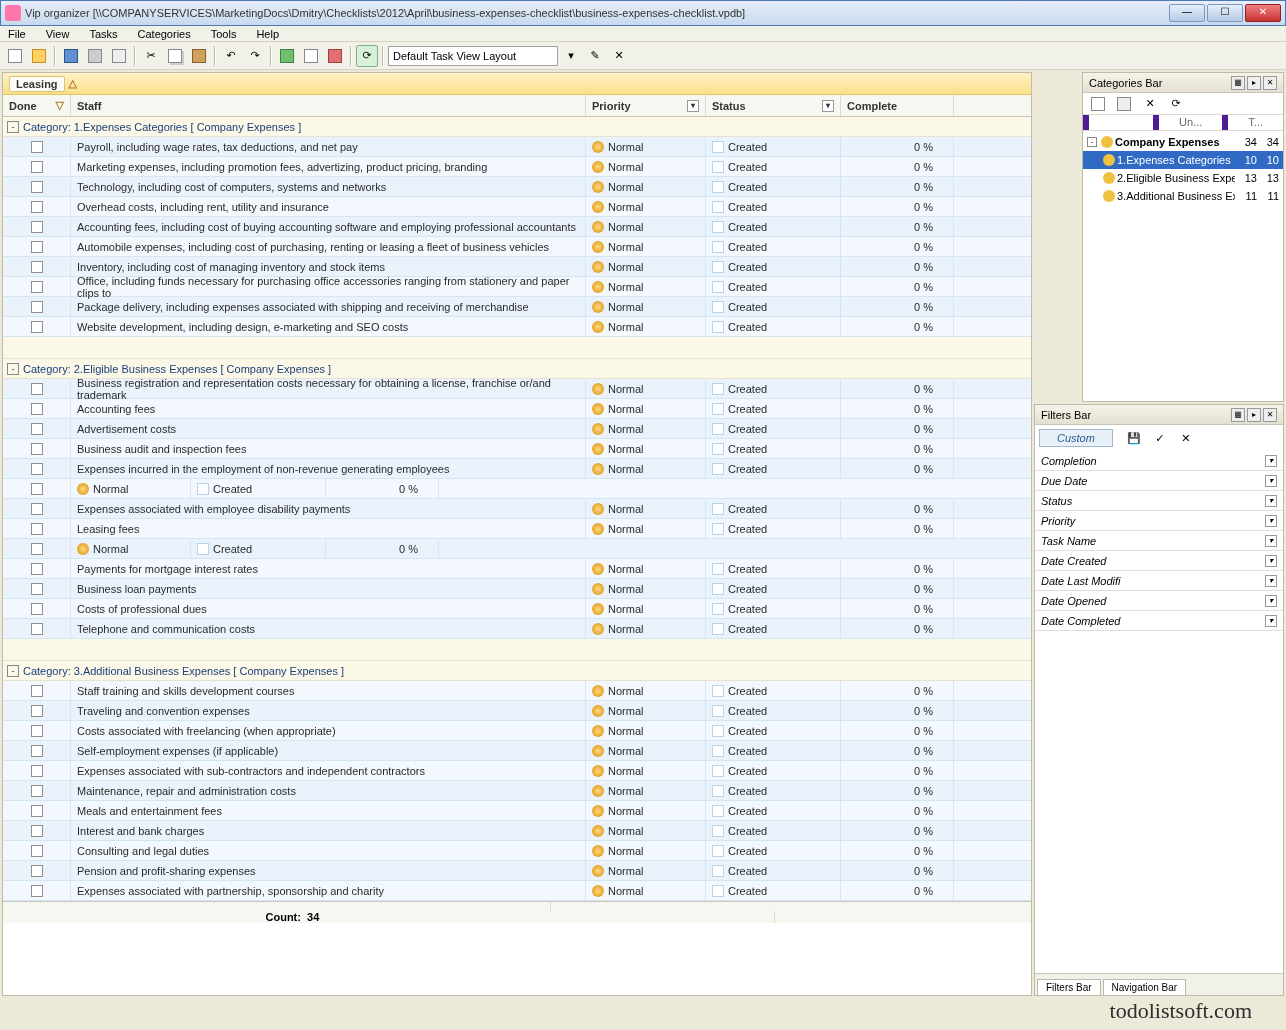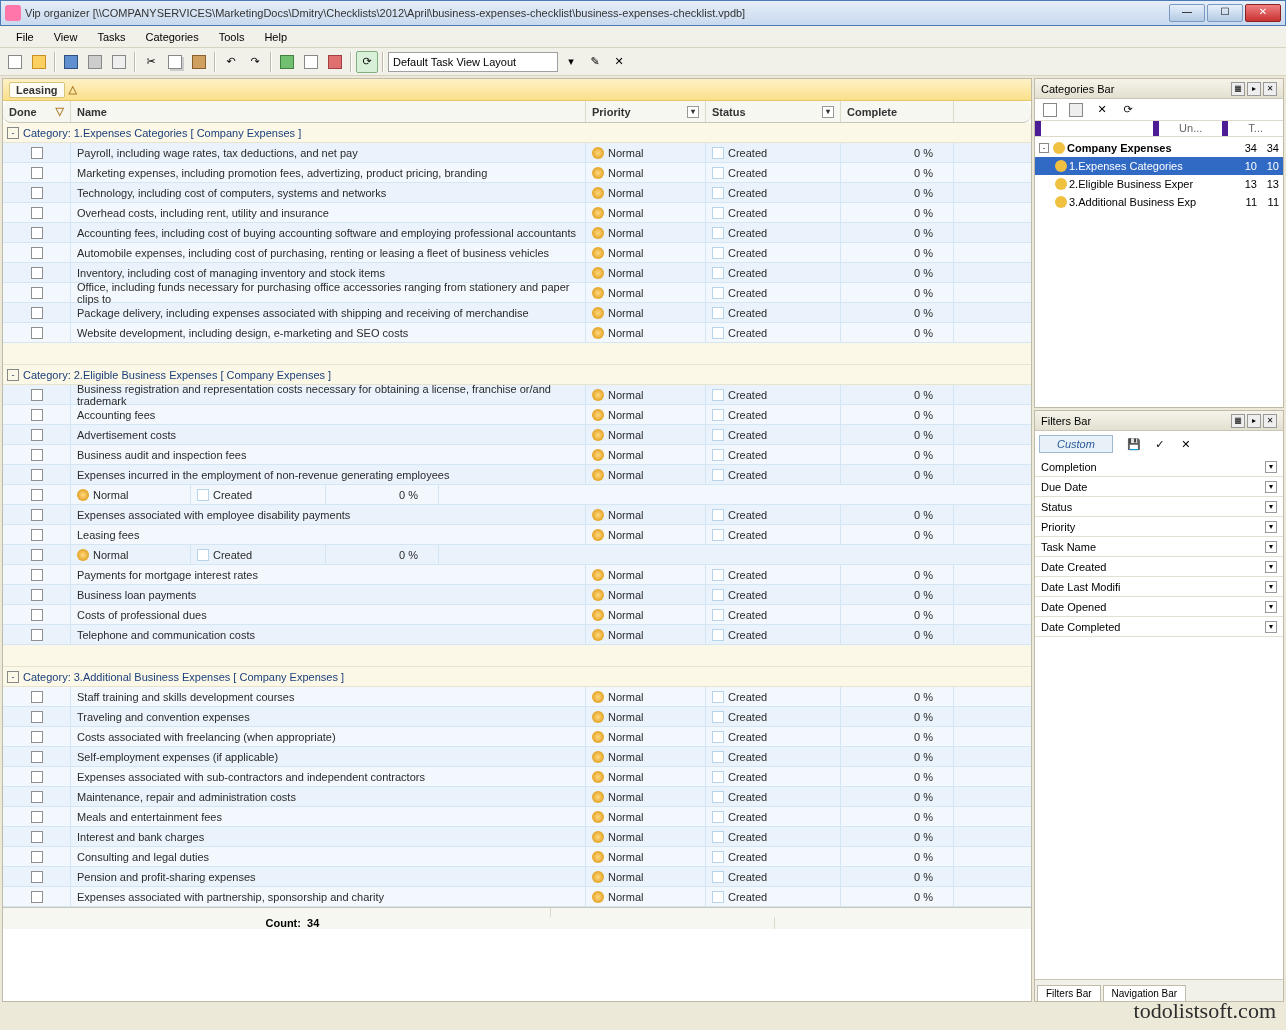--- a/index.html
+++ b/index.html
@@ -3,31 +3,31 @@
 <meta charset="utf-8">
 <style>
 * { margin:0; padding:0; box-sizing:border-box; font-family:Tahoma,Arial,sans-serif; font-size:11px; }
 body { background:#ece9d8; width:1286px; height:1030px; overflow:hidden; }
 .titlebar { height:26px; background:linear-gradient(#e6eef8,#c8d9ee); border:1px solid #4b7ab5; display:flex; align-items:center; padding:0 4px;justify-content:space-between; }
 .titlebar .icon { width:16px; height:16px; background:#f7a; border-radius:3px; margin-right:4px; }
 .titlebar .title { color:#333; flex:1; white-space:nowrap; overflow:hidden; }
 .winbtns { display:flex; gap:2px; }
 .winbtn { width:36px; height:18px; background:linear-gradient(#e6f0fb,#b5cae4); border:1px solid #7a99c2; border-radius:2px; text-align:center; line-height:14px; font-size:10px; cursor:pointer; }
 .winbtn.close { background:linear-gradient(#f08080,#c83232); color:#fff; border-color:#8b2222; }
-.menubar { height:22px; background:#f1f0e9; border-bottom:1px solid #d6d3c3; display:flex; padding-left:8px; align-items:center; gap:4px; }
+.menubar { height:16px; background:#f1f0e9; border-bottom:1px solid #d6d3c3; display:flex; padding-left:0; align-items:center; gap:4px; }
 .menubar span { padding:2px 8px; cursor:pointer; }
 .toolbar { height:28px; background:#f1f0e9; border-bottom:1px solid #d6d3c3; display:flex; align-items:center; padding:0 4px; gap:2px; }
 .tbtn { width:22px; height:22px; border:1px solid transparent; border-radius:2px; cursor:pointer; display:flex; align-items:center; justify-content:center; }
 .tsep { width:2px; height:20px; border-left:1px solid #bdbaa8; border-right:1px solid #fff; margin:0 2px; }
 .layout-combo { width:170px; height:20px; border:1px solid #a0a0a0; background:#fff; padding:0 4px; line-height:18px; }
 .workspace { display:flex; height:calc(100% - 76px - 26px); }
 .mainpane { flex:1; border:1px solid #bfbba8; background:#fff; margin:2px; display:flex; flex-direction:column; position:relative; }
 .groupbar { height:22px; background:linear-gradient(#fef1c6,#fbe08a); border-bottom:1px solid #e5c565; display:flex; align-items:center; padding:0 6px; font-weight:bold; color:#333; }
 .groupbar .chip { background:#fefdf5; border:1px solid #d8c47a; padding:1px 6px; border-radius:2px; }
-.colheaders { height:22px; background:#f7f7f1; border-bottom:1px solid #c9c6b5; display:flex; font-weight:bold; color:#333;border-radius:8px; }
+.colheaders { height:22px; background:#f7f7f1; border-bottom:1px solid #c9c6b5; display:flex; font-weight:bold; color:#333; }
 .colheaders>div { border-right:1px solid #dedacb; padding:3px 6px; display:flex; align-items:center; justify-content:space-between; }
 .col-done { width:68px; }
 .col-name { width:515px; justify-content:center; }
 .col-pri { width:120px; }
 .col-stat { width:135px; }
 .col-comp { width:113px; justify-content:flex-end; padding-right:20px; }
 .drop { width:12px; height:12px; border:1px solid #999; background:#fff; font-size:8px; text-align:center; line-height:10px; }
 .grouprow { height:20px; background:#fcf8e8; border-bottom:1px solid #e8e3cf; display:flex; align-items:center; padding-left:4px; color:#1a3f7a; }
 .grouprow .expand { width:12px; height:12px; border:1px solid #888; text-align:center; line-height:10px; margin-right:4px; font-size:9px; cursor:pointer; }
 .datarow { height:20px; display:flex; align-items:center; border-bottom:1px solid #d4e6f4; background:#eaf3fb; }
@@ -39,41 +39,41 @@
 .cell.stat { width:135px; color:#2a2a2a; gap:4px; }
 .cell.comp { width:113px; justify-content:flex-end; padding-right:20px; color:#2a2a2a; }
 .chk { width:12px; height:12px; border:1px solid #8f8f8f; background:#fff; }
 .bullet-pri { width:12px; height:12px; border-radius:50%; background:radial-gradient(#ffda80,#d88c00); }
 .bullet-stat { width:12px; height:12px; border:1px solid #b8d4ea; background:#fff; }
 .gapbar { height:22px; background:#fcf8e8; border-bottom:1px solid #e8e3cf; }
 .footer { height:22px; background:#f7f7f1; border-top:1px solid #c9c6b5; display:flex; align-items:center;flex-direction:column; }
 .footer .fcell { border-right:1px solid #dedacb; height:100%; display:flex; align-items:center; padding:0 6px; font-weight:bold; }
 .sidepane { width:250px; margin:2px 2px 2px 0; display:flex; flex-direction:column; gap:2px; }
 .panel { border:1px solid #bfbba8; background:#fff; display:flex; flex-direction:column; }
-.panel.cat { height:330px; }
+.panel.cat { height:330px;margin-left:48px; }
 .panel.filt { flex:1; }
 .panelhdr { height:20px; background:linear-gradient(#f6f4ea,#e3e0d1); border-bottom:1px solid #c9c6b5; display:flex; align-items:center; padding:0 6px; justify-content:space-between; }
 .panelhdr .hicons { display:flex; gap:2px; }
 .tinybtn { width:14px; height:14px; border:1px solid #999; background:#eee; font-size:8px; text-align:center; line-height:12px; cursor:pointer; }
 .paneltb { height:22px; border-bottom:1px solid #dedacb; display:flex; align-items:center; padding:0 4px; gap:4px; }
 .treecols { height:16px; border-bottom:1px solid #dedacb; display:flex; font-size:9px; color:#666; }
 .treecols>div:first-child { flex:1; }
 .treecols>div { padding:1px 20px; border-left:6px solid #4c1d95; }
 .tree { padding:2px 0; }
 .treerow { height:18px; display:flex; align-items:center; padding:0 4px; gap:2px; }
 .treerow.selected { background:#316ac5; color:#fff; }
 .treerow .tbullet { width:12px; height:12px; border-radius:50%; background:#f0c040; flex-shrink:0; }
 .treerow .tlabel { flex:1; white-space:nowrap; overflow:hidden; }
 .treerow .tnum { width:20px; text-align:right; }
 .filterchip { margin:4px; padding:2px 17px; border:1px solid #a0b8d0; background:#e8f0f8; color:#2a5a9a; font-style:italic; display:inline-block; }
 .filtinbtns { display:inline-flex; gap:4px; margin-left:6px; }
-.filterrow { height:20px; border-bottom:1px solid #e3e0d1; display:flex; align-items:center; padding:0 6px; justify-content:space-between; }
+.filterrow { height:20px; border-bottom:1px solid #e3e0d1; display:flex; align-items:center; padding:0 6px; justify-content:space-between;font-style:italic; }
 .tabstrip { height:22px; border-top:1px solid #c9c6b5; display:flex; align-items:flex-end; padding:0 2px; background:#f1f0e9; }
 .tab { border:1px solid #bfbba8; border-bottom:none; padding:2px 8px; background:#fff; margin-right:2px; font-size:10px; cursor:pointer; }
-.watermark { position:absolute; right:10px; bottom:6px; color:#2d2d2d; font-size:22px; font-family:Georgia,serif; }
+.watermark { position:absolute; right:34px; bottom:6px; color:#2d2d2d; font-size:22px; font-family:Georgia,serif; }
 .tic { width:14px;height:14px;display:inline-block; }
 </style>
 </head>
 <body>
 
 <div class="titlebar">
   <div class="icon"></div>
   <div class="title">Vip organizer [\\COMPANYSERVICES\MarketingDocs\Dmitry\Checklists\2012\April\business-expenses-checklist\business-expenses-checklist.vpdb]</div>
   <div class="winbtns">
     <div class="winbtn">—</div>
@@ -143,21 +143,21 @@
     <div class="groupbar">
       <span class="chip">Leasing</span>
       <span style="margin-left:4px;color:#b08030">△</span>
     </div>
     <div class="colheaders">
       <div class="col-done">
           <span>Done</span>
           <span style="color:#b08030">▽</span>
         </div>
       <div class="col-name">
-          <span>Name</span>
+          <span>Staff</span>
         </div>
       <div class="col-pri">
           <span>Priority</span>
           <span class="drop">▾</span>
         </div>
       <div class="col-stat">
           <span>Status</span>
           <span class="drop">▾</span>
         </div>
       <div class="col-comp">

